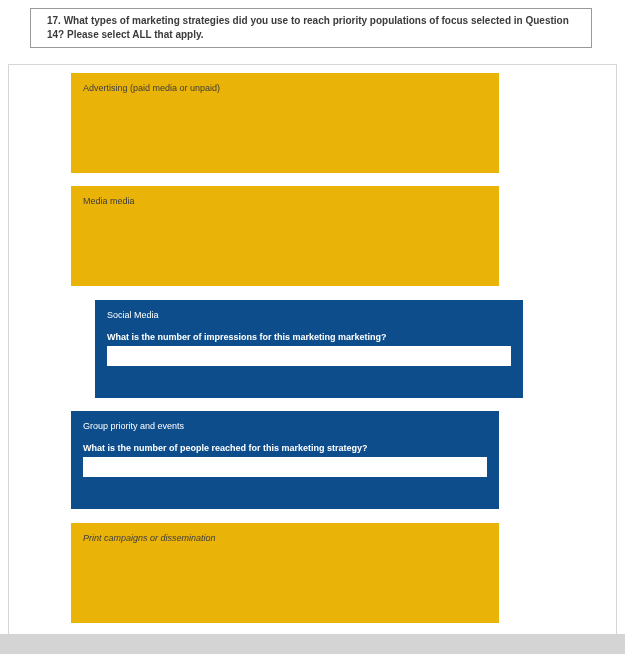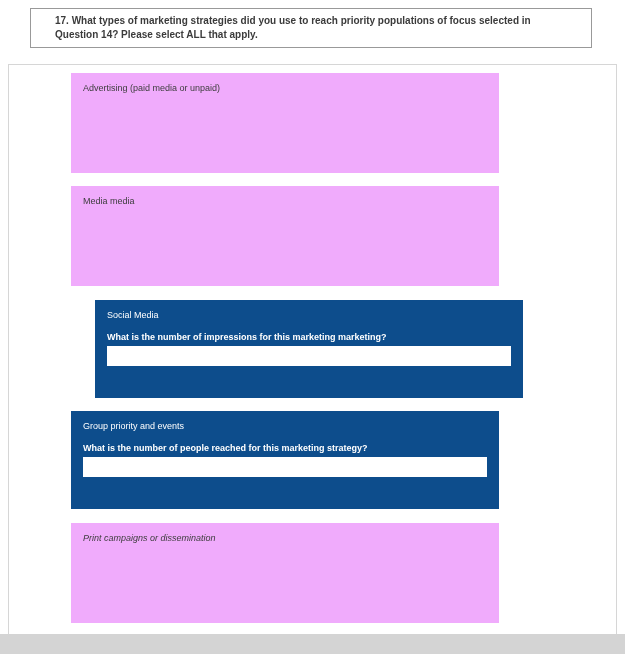--- a/index.html
+++ b/index.html
@@ -15,21 +15,21 @@
     overflow: hidden;
   }
   .question-box {
     position: absolute;
     left: 30px;
     top: 8px;
     width: 562px;
     min-height: 40px;
     background: #ffffff;
     border: 1px solid #999999;
-    padding: 5px 24px;
+    padding: 5px 16px;
     font-size: 10px;
     font-weight: bold;
     color: #3b3b3b;
     line-height: 1.4;
   }
   .panel {
     position: absolute;
     left: 8px;
     top: 64px;
     width: 609px;
@@ -39,21 +39,21 @@
     border-bottom: none;
     overflow: hidden;
   }
   .card {
     position: absolute;
     left: 62px;
     width: 428px;
     padding: 10px 12px;
   }
   .card.light {
-    background: #f0abfc;
+    background: #eab308;
     height: 100px;
   }
   .card.dark {
     background: #0d4d8c;
     height: 98px;
     color: #ffffff;
   }
   .pos1 { top: 8px; }
   .pos2 { top: 121px; }
   .pos3 { top: 235px; margin-left: 24px; }

